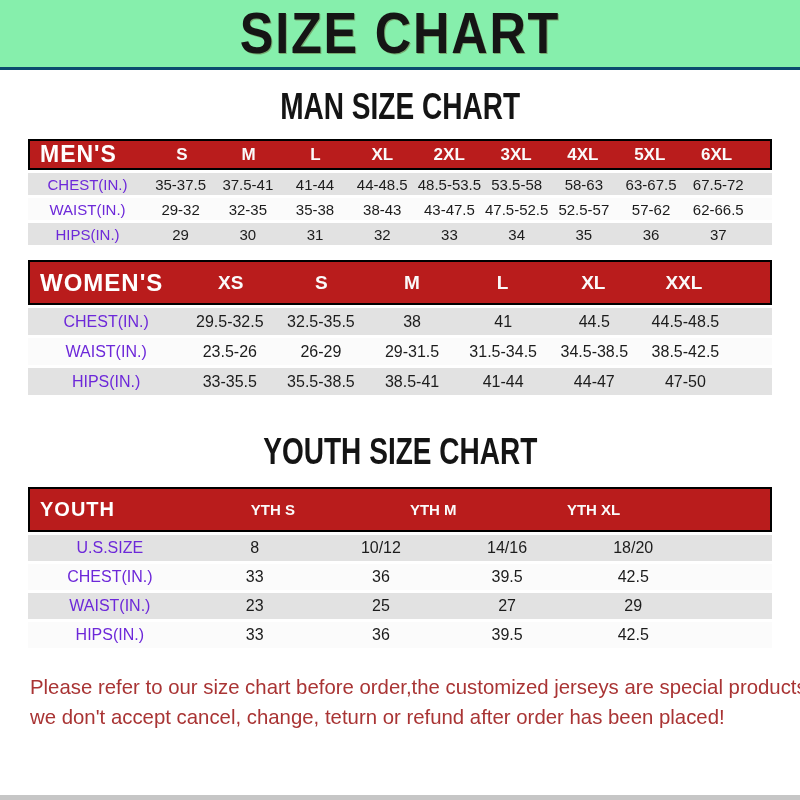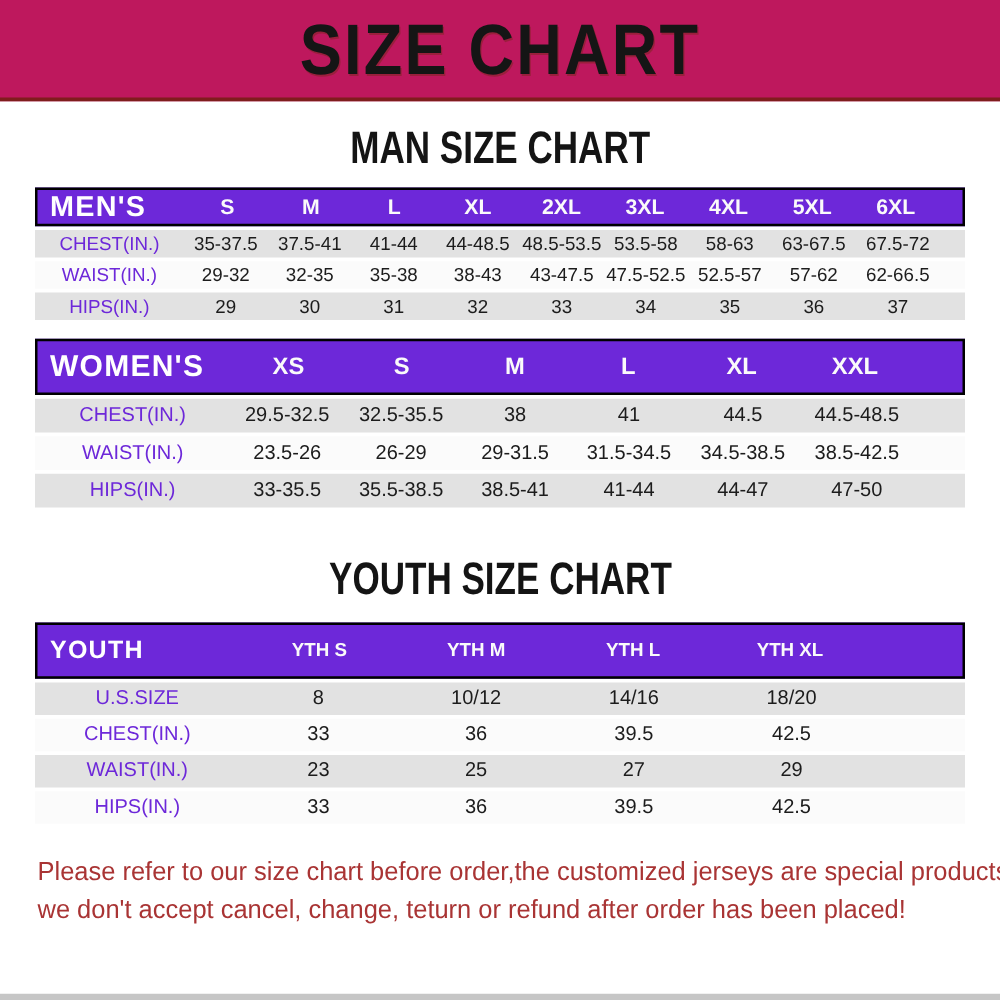--- a/index.html
+++ b/index.html
@@ -4,23 +4,23 @@
 <style>
   * { margin:0; padding:0; box-sizing:border-box; }
   html,body { width:800px; height:800px; overflow:hidden; }
   body {
     background:#ffffff;
     font-family:"Liberation Sans", sans-serif;
     position:relative;
   }
   
   .banner {
-    height:81px;
-    background:#be185d;
-    border-bottom:3px solid #7f1d1d;
+    height:70px;
+    background:#86efac;
+    border-bottom:3px solid #0c4a6e;
     display:flex; align-items:center; justify-content:center;
   }
   .banner .cond {
     font-size:56px; font-weight:bold; color:#151515;
     letter-spacing:2px;
     display:inline-block;
     transform:scale(0.9,1.02);
     text-shadow:1px 1px 0 rgba(90,45,0,0.35);
     white-space:nowrap;
   }
@@ -38,21 +38,21 @@
   .sec-youth h2  { margin-top:38px; }
 
   
   .sizetable { width:744px; margin:12px auto 0 auto; }
   .sec-men .sizetable   { margin-top:13px; }
   .sec-women .sizetable { margin-top:15px; }
   .sec-youth .sizetable { margin-top:16px; }
 
   .band {
     display:flex; align-items:center;
-    background:#6d28d9;
+    background:#b91c1c;
     border:2px solid #000;
   }
   .sec-men .band   { height:31px; }
   .sec-women .band { height:45px; }
   .sec-youth .band { height:45px; }
 
   .corner {
     color:#fff; font-weight:bold; letter-spacing:1px;
     padding-left:10px; white-space:nowrap;
   }
@@ -218,21 +218,20 @@
     </div>
 </section>
 
 <section class="sec-youth">
   <h2><span class="cond">YOUTH SIZE CHART</span></h2>
   <div class="sizetable">
       <div class="band">
         <span class="corner">YOUTH</span>
         <span class="col">YTH S</span>
         <span class="col">YTH M</span>
-        <span class="col">YTH L</span>
         <span class="col">YTH XL</span>
       </div>
       <div class="trow alt">
         <span class="rlabel">U.S.SIZE</span>
         <span class="cell">8</span>
         <span class="cell">10/12</span>
         <span class="cell">14/16</span>
         <span class="cell">18/20</span>
       </div>
       <div class="trow">

